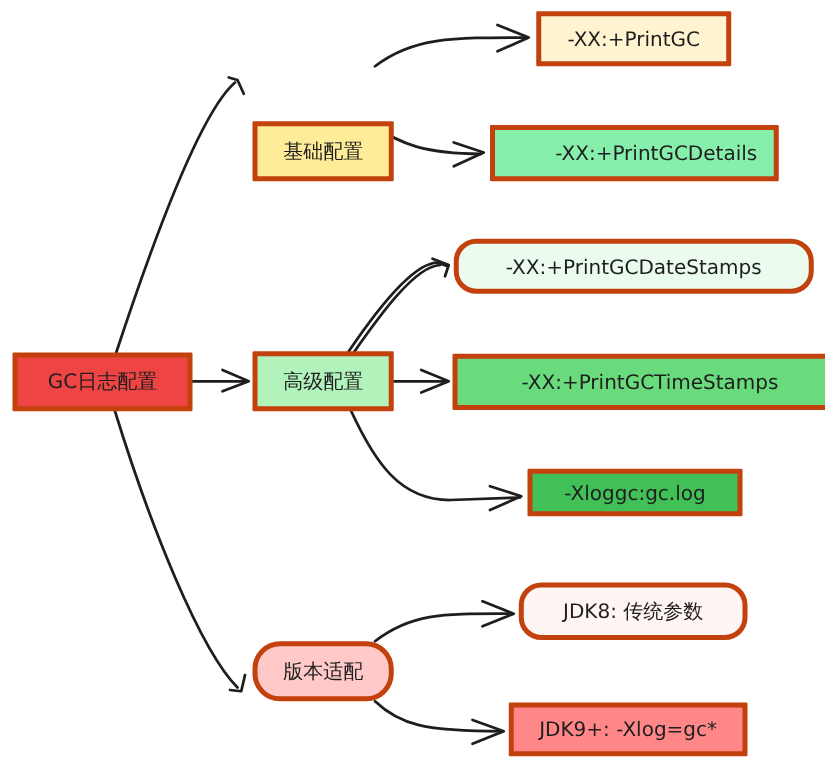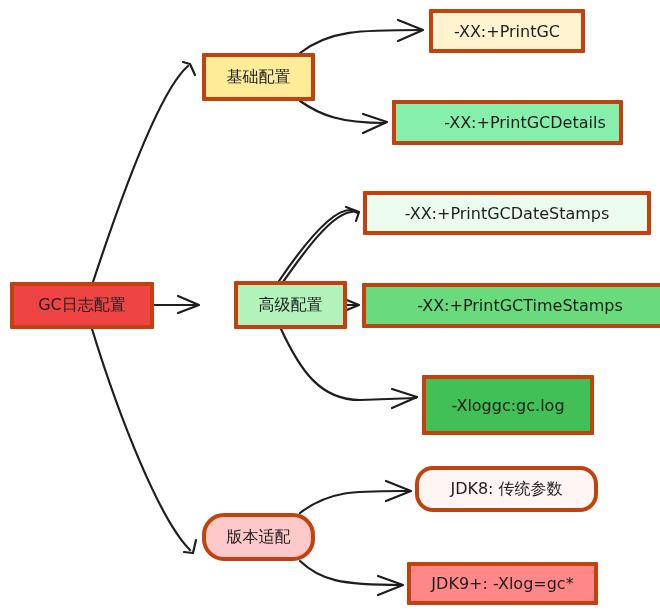--- a/index.html
+++ b/index.html
@@ -11,21 +11,21 @@
           display: flex; align-items: center; justify-content: center;
           font-size: 16px; color: #1e1e1e; white-space: nowrap; border-radius: 1px; }
   .node span { display: block; }
   #n-root   { left: 10px;  top: 282px; width: 144px; height: 47px; }
   #n-basic  { left: 202px; top: 53px;  width: 113px; height: 48px; }
   #n-pgc    { left: 429px; top: 9px;   width: 156px; height: 44px; }
   #n-pgcd   { left: 392px; top: 100px; width: 231px; height: 45px; }
   #n-adv    { left: 202px; top: 281px; width: 113px; height: 48px; }
   #n-date   { left: 363px; top: 191px; width: 288px; height: 44px; }
   #n-time   { left: 362px; top: 283px; width: 316px; height: 45px; }
-  #n-xlog   { left: 422px; top: 375px; width: 172px; height: 60px; }
+  #n-xlog   { left: 422px; top: 375px; width: 172px; height: 38px; }
   #n-ver    { left: 202px; top: 513px; width: 113px; height: 48px; }
   #n-jdk8   { left: 415px; top: 466px; width: 183px; height: 46px; }
   #n-jdk9   { left: 407px; top: 562px; width: 191px; height: 43px; }
 </style>
 </head>
 <body>
 
 <svg class="edges" viewBox="0 0 660 615">
 
   <path d="M93 282 C 120 200, 160 90, 188 66" style="stroke: rgb(30, 30, 30);"></path>
@@ -57,34 +57,34 @@
   <path d="M386 481 L411 491 L386 501" style="stroke: rgb(30, 30, 30);"></path>
 
   <path d="M300 561 C 320 580, 340 585, 402 585" style="stroke: rgb(30, 30, 30);"></path>
   <path d="M378 576 L403 585 L378 595" style="stroke: rgb(30, 30, 30);"></path>
 </svg>
 
 <div class="node" id="n-root" style="background: #ef4444;">
   <span>GC日志配置</span>
 </div>
 
-<div class="node" id="n-basic" style="background: rgb(255, 236, 153);">
+<div class="node" id="n-basic" style="background: rgb(255, 236, 153); margin-top: 44px;">
   <span>基础配置</span>
 </div>
 <div class="node" id="n-pgc" style="background: rgb(255, 243, 208);">
   <span>-XX:+PrintGC</span>
 </div>
 <div class="node" id="n-pgcd" style="background: #86efac; padding-left: 35px;">
   <span>-XX:+PrintGCDetails</span>
 </div>
 
-<div class="node" id="n-adv" style="background: rgb(178, 242, 187); margin-left: 32px;">
+<div class="node" id="n-adv" style="background: rgb(178, 242, 187);">
   <span>高级配置</span>
 </div>
-<div class="node" id="n-date" style="background: rgb(235, 251, 238);">
+<div class="node" id="n-date" style="background: rgb(235, 251, 238); border-radius: 18px;">
   <span>-XX:+PrintGCDateStamps</span>
 </div>
 <div class="node" id="n-time" style="background: rgb(105, 219, 124);">
   <span>-XX:+PrintGCTimeStamps</span>
 </div>
 <div class="node" id="n-xlog" style="background: rgb(64, 192, 87);">
   <span>-Xloggc:gc.log</span>
 </div>
 
 <div class="node" id="n-ver" style="background: rgb(255, 201, 201); border-radius: 22px;">

